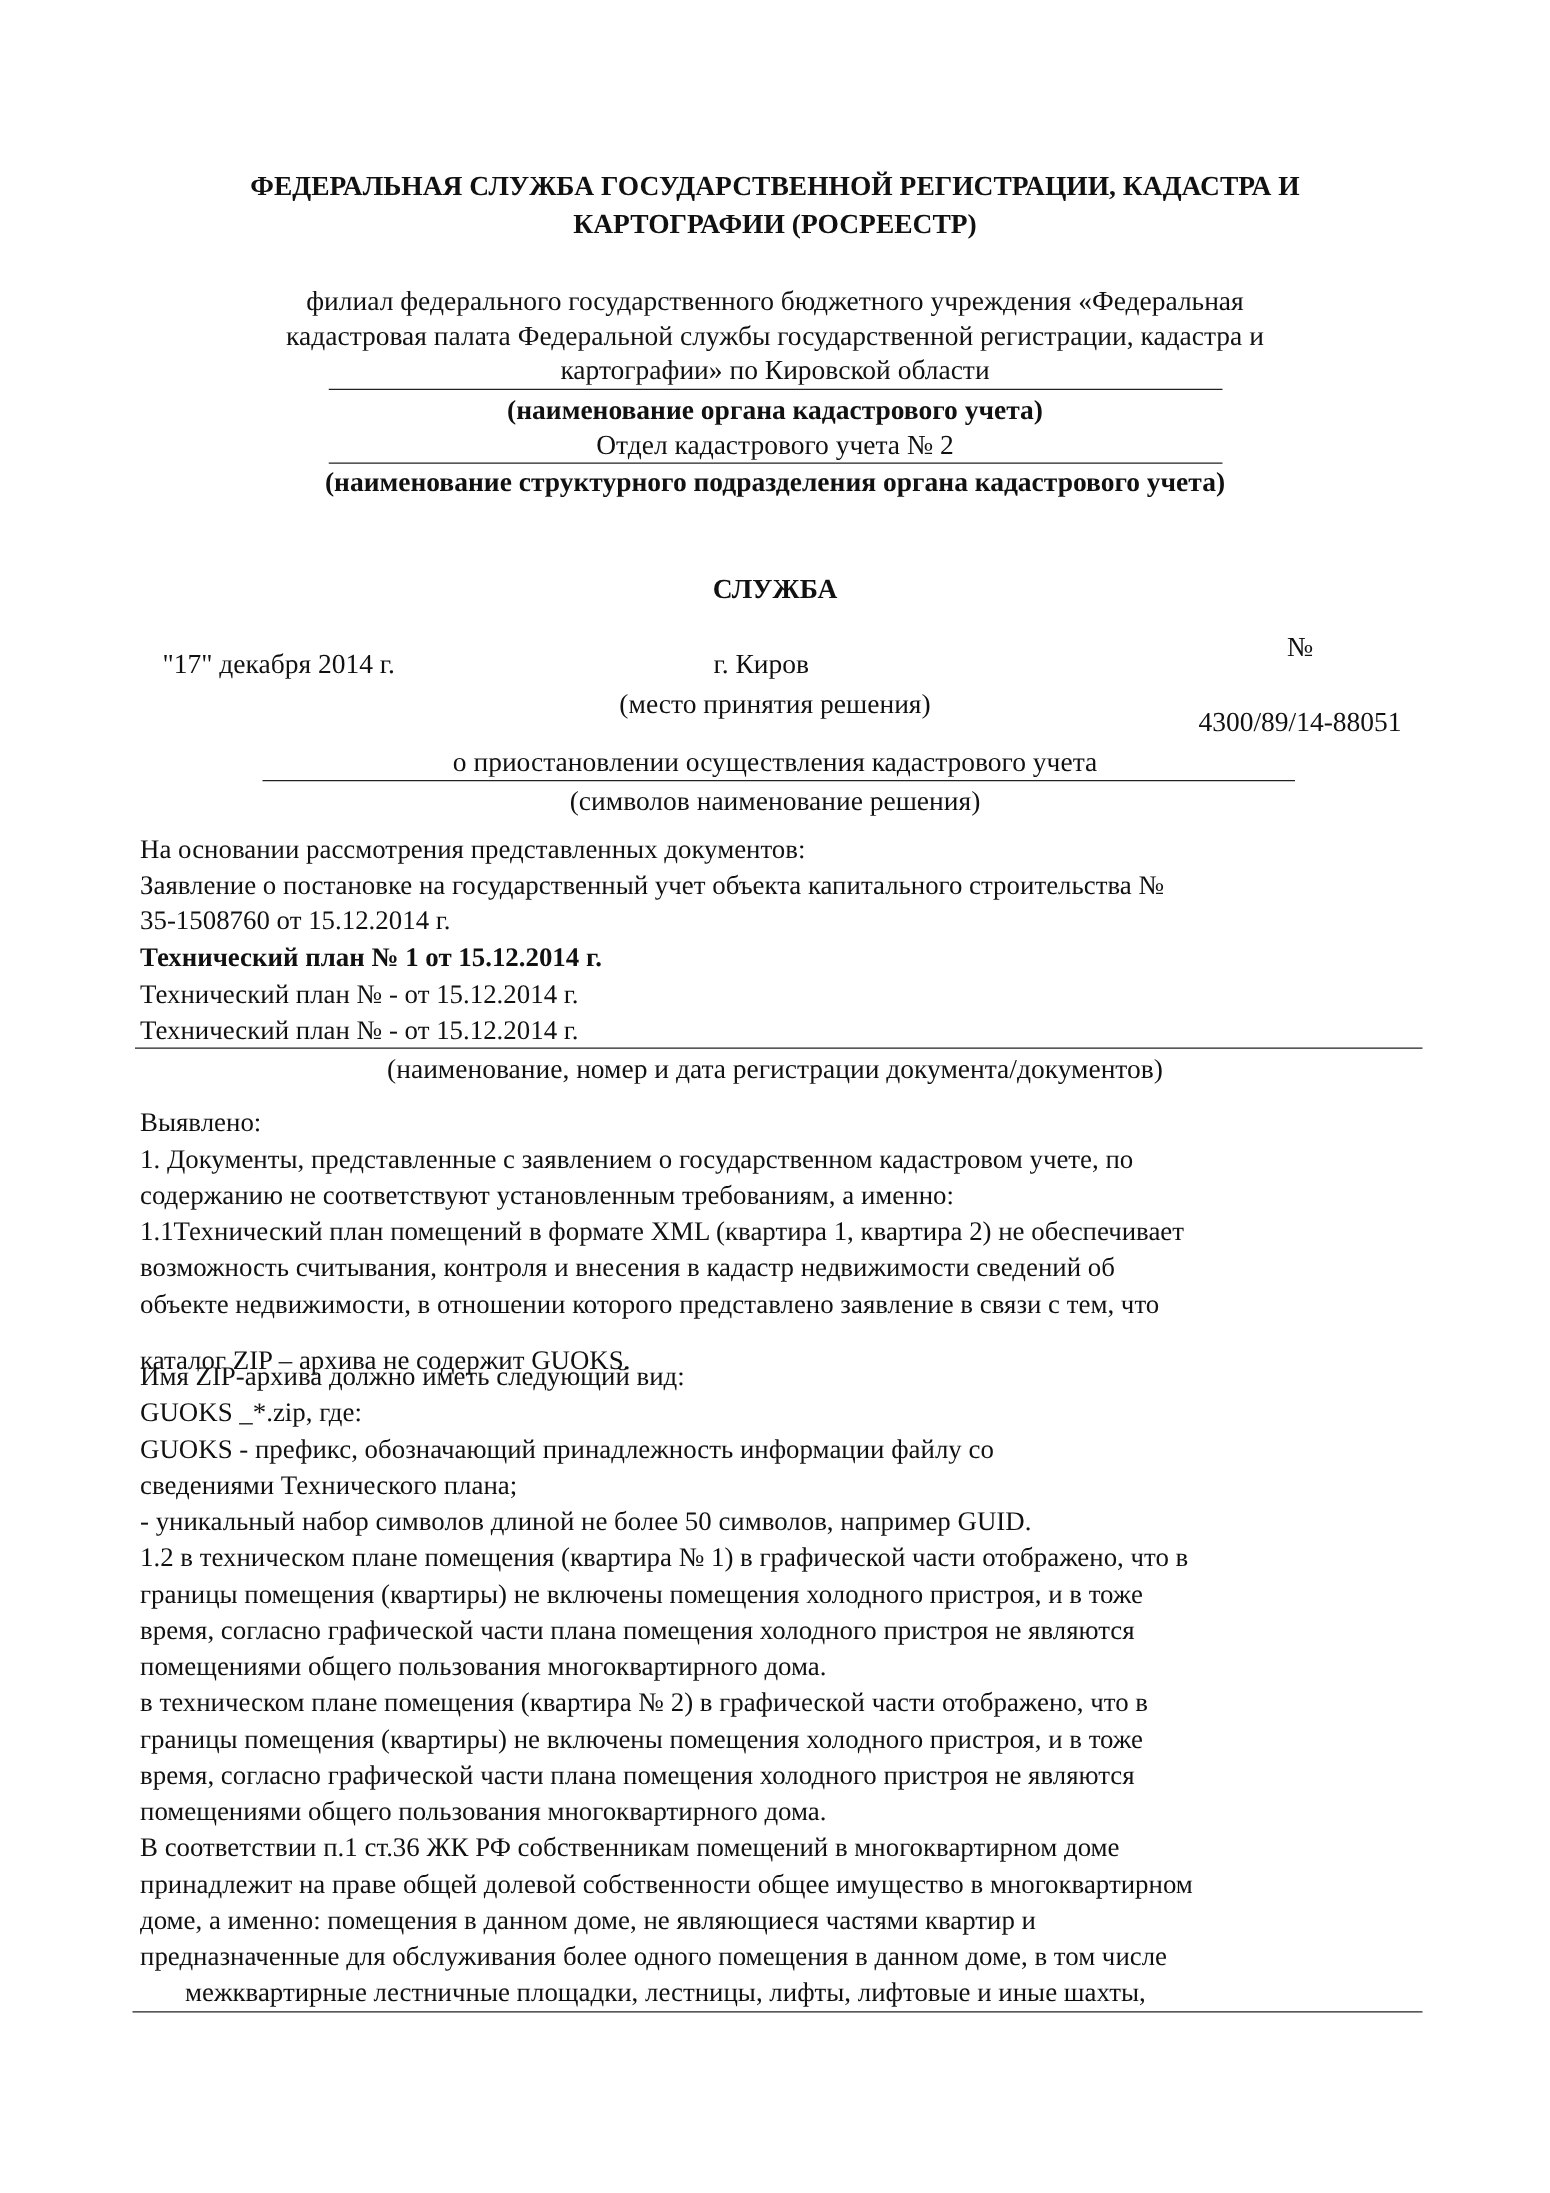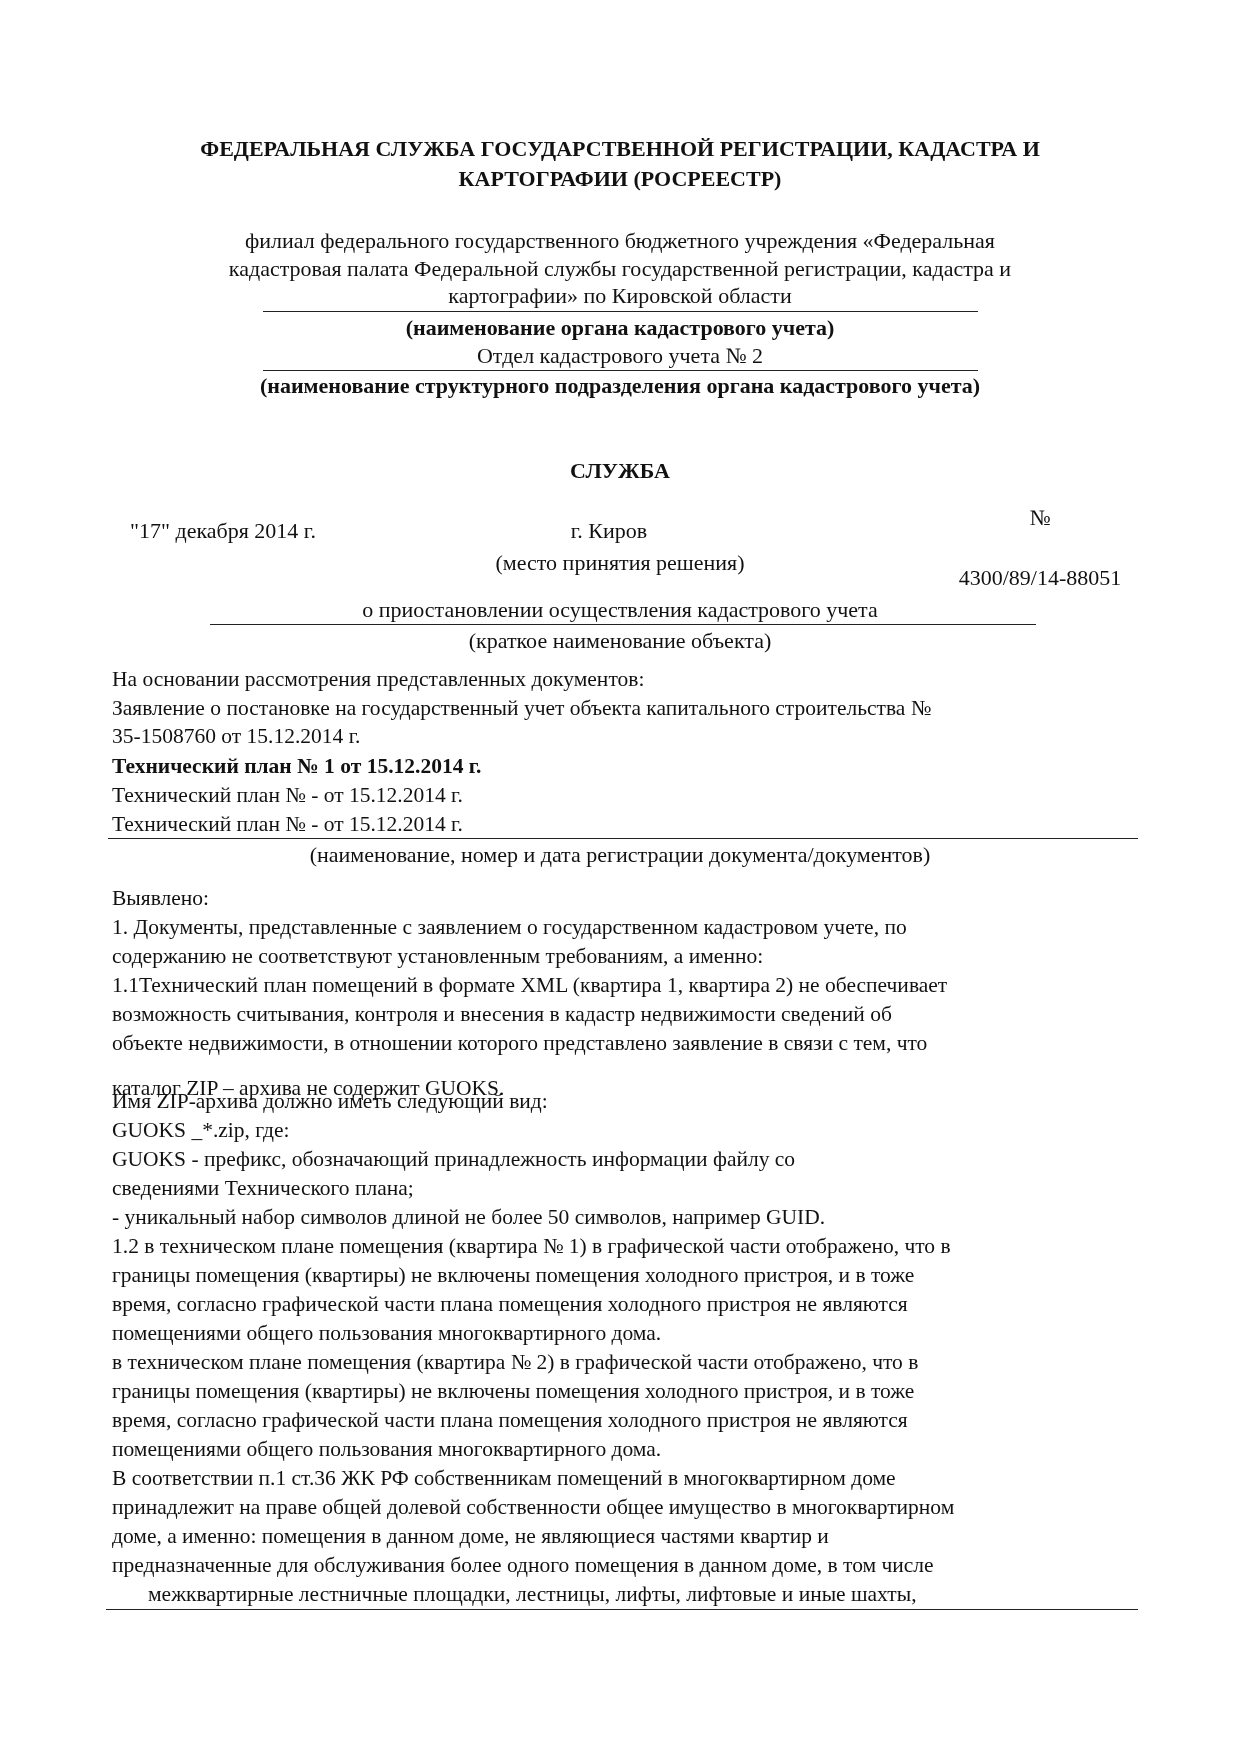--- a/index.html
+++ b/index.html
@@ -30,21 +30,21 @@
 <div class="abs center bold t22" style="top:458px;">СЛУЖБА</div>
 
 <div class="abs t22" style="top:518px; left:130px;">"17" декабря 2014 г.</div>
 <div class="abs t22" style="top:518px; left:549px; width:120px; text-align:center;">г. Киров</div>
 <div class="abs t22" style="top:550px; left:420px; width:400px; text-align:center;">(место принятия решения)</div>
 <div class="abs t22" style="top:505px; left:1020px; width:40px; text-align:center;">№</div>
 <div class="abs t22" style="top:533px; left:942px; width:196px; text-align:center;margin-top:32px;">4300/89/14-88051</div>
 
 <div class="abs center t22" style="top:597px;">о приостановлении осуществления кадастрового учета</div>
 <div class="hline" style="top:624px; left:210px; width:826px;"></div>
-<div class="abs center t22" style="top:628px;">(краткое наименование объекта)</div>
+<div class="abs center t22" style="top:628px;">(символов наименование решения)</div>
 
 <div class="body-line" style="top:667px;">На основании рассмотрения представленных документов:</div>
 <div class="body-line" style="top:696px;">Заявление о постановке на государственный учет объекта капитального строительства №</div>
 <div class="body-line" style="top:724px;">35-1508760 от 15.12.2014 г.</div>
 <div class="body-line" style="top:754px;font-weight:bold;">Технический план № 1 от 15.12.2014 г.</div>
 <div class="body-line" style="top:783px;">Технический план № - от 15.12.2014 г.</div>
 <div class="body-line" style="top:812px;">Технический план № - от 15.12.2014 г.</div>
 <div class="hline" style="top:838px; left:108px; width:1030px;"></div>
 <div class="abs center t22" style="top:842px;">(наименование, номер и дата регистрации документа/документов)</div>
 

